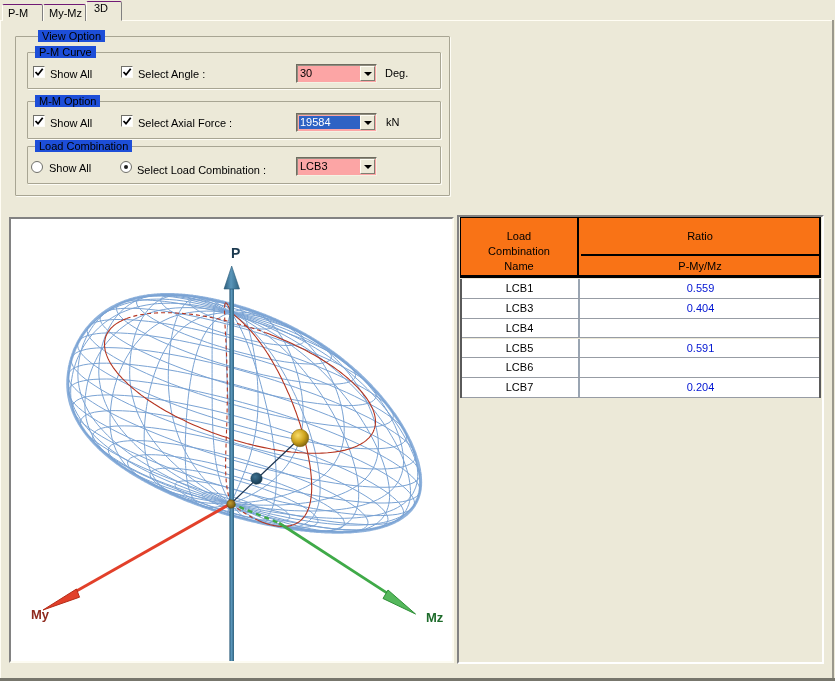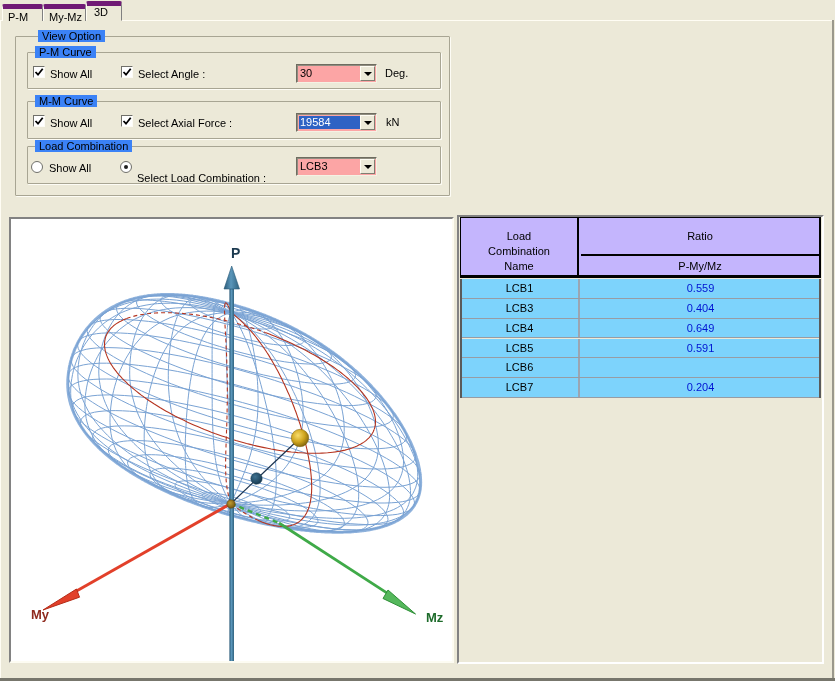--- a/index.html
+++ b/index.html
@@ -1,36 +1,36 @@
 <!DOCTYPE html>
 <html><head><meta charset="utf-8"><style>
 *{margin:0;padding:0;box-sizing:border-box}
 body{width:835px;height:681px;position:relative;background:#ece9d8;
  font-family:"Liberation Sans",sans-serif;font-size:11px;color:#000;overflow:hidden}
 .abs{position:absolute}
 .tab{position:absolute;background:#ece9d8;border:1px solid #808080;border-bottom:none;
- border-top:5px solid #701a75;border-left:1px solid #fffdf4;
+ border-top:1px solid #701a75;border-left:1px solid #fffdf4;
  border-radius:2px 2px 0 0;padding:2px 0 0 5px}
 .grp{position:absolute;border:1px solid #a8a593;border-radius:1px;
  box-shadow:1px 1px 0 #fdfcf5}
-.grp>span{position:absolute;top:-7px;left:7px;background:#3b82f6;padding:0 4px;line-height:12px}
+.grp>span{position:absolute;top:-7px;left:7px;background:#1d4ed8;padding:0 4px;line-height:12px}
 .cb{position:absolute;width:12px;height:12px;background:#fff;
  border:1px solid;border-color:#70706a #fdfcf5 #fdfcf5 #70706a}
 .lbl{position:absolute;white-space:nowrap}
 .combo{position:absolute;width:81px;height:19px;background:#fca5a5;
  border:1px solid;border-color:#6e6c60 #f4f2e4 #f4f2e4 #6e6c60;
  box-shadow:inset 1px 1px 0 #8f8d80}
 .combo .txt{position:absolute;left:3px;top:2px;right:17px;bottom:2px;line-height:13px}
 .combo .btn{position:absolute;right:1px;top:1px;width:15px;height:15px;background:#ece9d8;
  border:1px solid;border-color:#fffdf4 #807e72 #807e72 #fffdf4}
 .combo .btn:after{content:"";position:absolute;left:3px;top:5px;border:4px solid transparent;
  border-top:4px solid #000;border-bottom:none}
 .radio{position:absolute;width:12px;height:12px;border-radius:50%;background:#fff;
  border:1px solid #70706a}
-.trow{position:absolute;left:461px;width:359px;background:#7dd3fc;border-bottom:1px solid #979ca4}
+.trow{position:absolute;left:461px;width:359px;background:#ffffff;border-bottom:1px solid #979ca4}
 .trow .c1{position:absolute;left:0;top:0;width:119px;height:100%;border-right:2px solid #9aa5b2;
  text-align:center;line-height:19px}
 .trow .c2{position:absolute;left:120px;right:0;top:0;height:100%;text-align:center;line-height:19px}
 .b{color:#0014d2}.r{color:#e00008}
 </style></head>
 <body>
 
 <div class="abs" style="left:0;top:20px;width:833px;height:658px;border-top:1px solid #fffdf4;border-left:1px solid #fffdf4"></div>
 <div class="abs" style="left:832px;top:20px;width:2px;height:661px;background:#9a988c"></div>
 <div class="abs" style="left:0;top:678px;width:835px;height:3px;background:#77766c"></div>
@@ -39,21 +39,21 @@
 <div class="tab" style="left:43px;top:4px;width:43px;height:17px">My-Mz</div>
 <div class="tab" style="left:86px;top:1px;width:36px;height:20px;padding-top:0;padding-left:7px;z-index:2;border-bottom:1px solid #ece9d8">3D</div>
 
 <div class="grp" style="left:15px;top:36px;width:435px;height:160px">
     <span style="left:22px">View Option</span>
   </div>
 <div class="grp" style="left:27px;top:52px;width:414px;height:37px">
     <span>P-M Curve</span>
   </div>
 <div class="grp" style="left:27px;top:101px;width:414px;height:38px">
-    <span>M-M Curve</span>
+    <span>M-M Option</span>
   </div>
 <div class="grp" style="left:27px;top:146px;width:414px;height:38px">
     <span>Load Combination</span>
   </div>
 
 <div class="cb" style="left:33px;top:66px">
     <svg width="10" height="10" style="position:absolute;left:0;top:0">
       <path d="M1.5,5 L4,7.7 L8.7,1.8" stroke="#000" stroke-width="1.8" fill="none"></path>
     </svg>
   </div>
@@ -86,21 +86,21 @@
     <div class="txt" style="background:#2e62c4;color:#fff;left:2px;right:16px;padding-left:1px">19584</div>
     <div class="btn"></div>
   </div>
 <div class="lbl" style="left:386px;top:116px">kN</div>
 
 <div class="radio" style="left:31px;top:161px"></div>
 <div class="lbl" style="left:49px;top:162px">Show All</div>
 <div class="radio" style="left:120px;top:161px">
     <div style="position:absolute;left:3px;top:3px;width:4px;height:4px;border-radius:50%;background:#202020"></div>
   </div>
-<div class="lbl" style="left:137px;top:172px">Select Load Combination :</div>
+<div class="lbl" style="left:137px;top:164px">Select Load Combination :</div>
 <div class="combo" style="left:296px;top:157px">
     <div class="txt">LCB3</div>
     <div class="btn"></div>
   </div>
 
 <div class="abs" style="left:9px;top:217px;width:445px;height:446px;background:#fff;
  border:2px solid;border-color:#828282 #fdfcf2 #fdfcf2 #828282">
 <svg width="440" height="442" viewBox="0 0 440 442" style="position:absolute;left:0;top:0">
 <defs>
 <radialGradient id="gy" cx="38%" cy="35%" r="70%">
@@ -191,36 +191,35 @@
 <circle cx="289" cy="219" r="8.7" fill="url(#gy)" stroke="#7a5c0a" stroke-width="0.5"></circle>
 <text x="220" y="38.5" font-family="Liberation Sans, sans-serif" font-size="14" font-weight="bold" fill="#1c3a50">P</text>
 <text x="20" y="400" font-family="Liberation Sans, sans-serif" font-size="13" font-weight="bold" fill="#8f2a1e">My</text>
 <text x="415" y="403" font-family="Liberation Sans, sans-serif" font-size="13" font-weight="bold" fill="#1d6b2a">Mz</text>
 </svg>
 </div>
 
 <div class="abs" style="left:457px;top:215px;width:367px;height:449px;background:#ece9d8;
  border:2px solid;border-color:#828282 #fff #fff #828282"></div>
 
-<div class="abs" style="left:460px;top:217px;width:361px;height:61px;border:1px solid #000;border-bottom:3px solid #000;border-right:2px solid #000;background:#c4b5fd">
+<div class="abs" style="left:460px;top:217px;width:361px;height:61px;border:1px solid #000;border-bottom:3px solid #000;border-right:2px solid #000;background:#f97316">
  <div class="abs" style="left:0;top:0;width:118px;height:57px;border-right:2px solid #000;text-align:center;padding-top:11px;line-height:15px">Load<br>Combination<br>Name</div>
  <div class="abs" style="left:120px;top:40px;right:0;height:17px;text-align:center;line-height:16px">P-My/Mz</div>
  <div class="abs" style="left:120px;top:0;right:0;height:38px;border-bottom:2px solid #000;text-align:center;line-height:36px">Ratio</div>
 </div>
 <div class="trow" style="top:279.0px;height:19.8px">
     <div class="c1">LCB1</div>
     <div class="c2 b">0.559</div>
   </div>
 <div class="trow" style="top:298.8px;height:19.8px">
     <div class="c1">LCB3</div>
     <div class="c2 b">0.404</div>
   </div>
 <div class="trow" style="top:318.7px;height:19.8px">
     <div class="c1">LCB4</div>
-    <div class="c2 b">0.649</div>
   </div>
 <div class="trow" style="top:338.5px;height:19.8px">
     <div class="c1">LCB5</div>
     <div class="c2 b">0.591</div>
   </div>
 <div class="trow" style="top:358.3px;height:19.8px">
     <div class="c1">LCB6</div>
   </div>
 <div class="trow" style="top:378.1px;height:19.8px">
     <div class="c1">LCB7</div>

